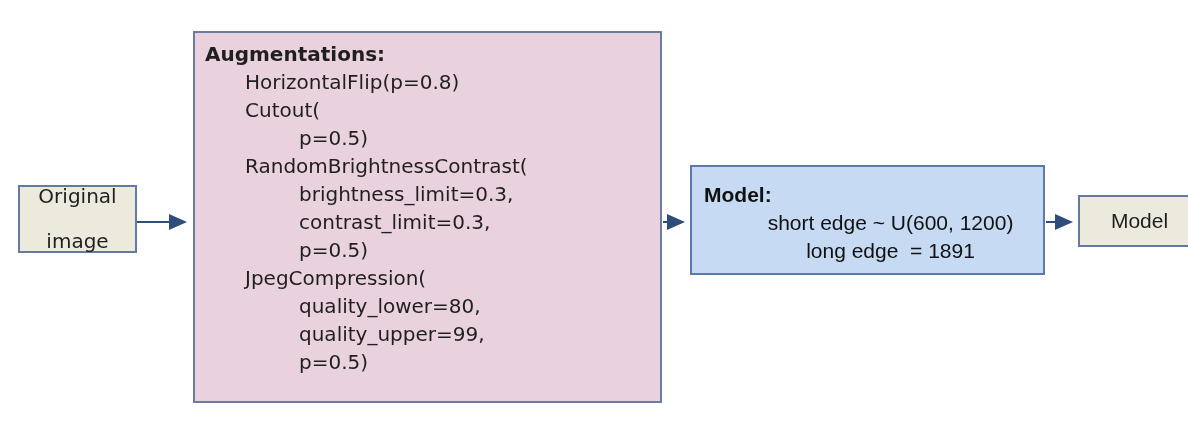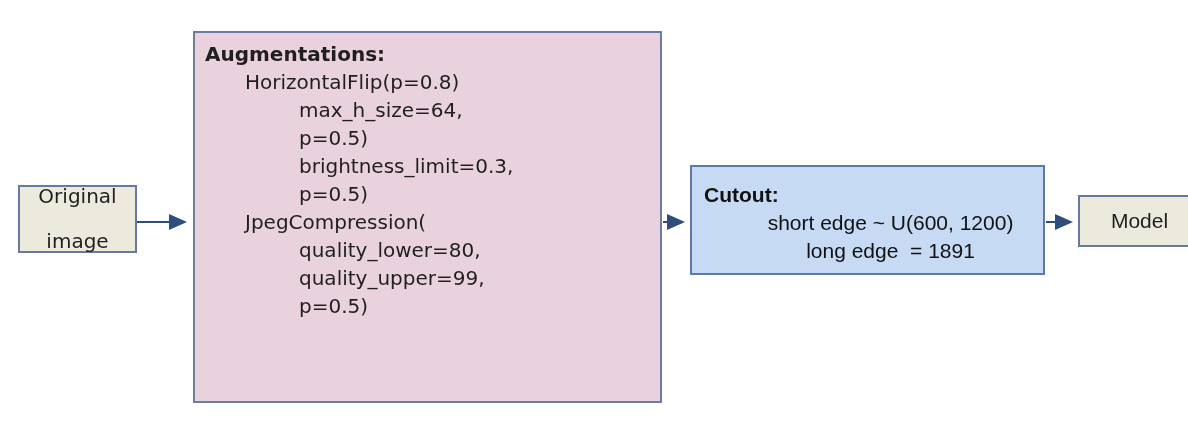--- a/index.html
+++ b/index.html
@@ -76,32 +76,34 @@
   </svg>
 
   <div class="box box-original">
     <div class="line">Original</div>
     <div class="line">image</div>
   </div>
 
   <div class="box box-aug">
     <div class="title">Augmentations:</div>
     <div class="line indent1">HorizontalFlip(p=0.8)</div>
-    <div class="line indent2">max_h_size=64,</div>
+    <div class="line indent1">Cutout(</div>
     <div class="line indent2">p=0.5)</div>
+    <div class="line indent1">RandomBrightnessContrast(</div>
     <div class="line indent2">brightness_limit=0.3,</div>
+    <div class="line indent2">contrast_limit=0.3,</div>
     <div class="line indent2">p=0.5)</div>
     <div class="line indent1">JpegCompression(</div>
     <div class="line indent2">quality_lower=80,</div>
     <div class="line indent2">quality_upper=99,</div>
     <div class="line indent2">p=0.5)</div>
   </div>
 
   <div class="box box-resize">
-    <div class="title">Cutout:</div>
+    <div class="title">Model:</div>
     <div class="line">short edge ~ U(600, 1200)</div>
     <div class="line">long edge  = 1891</div>
   </div>
 
   <div class="box box-model">
     <span>Model</span>
   </div>
 
 </div>
 

